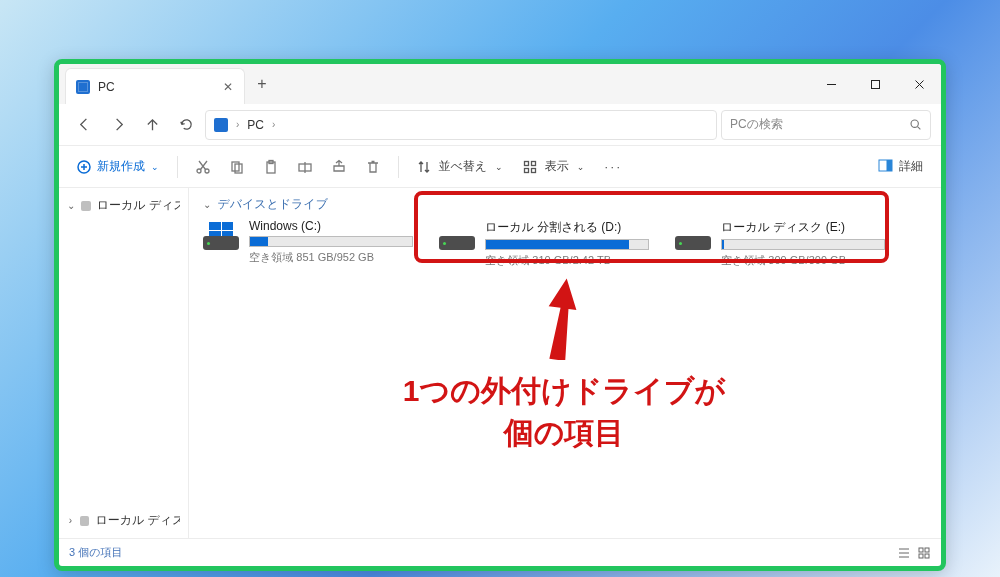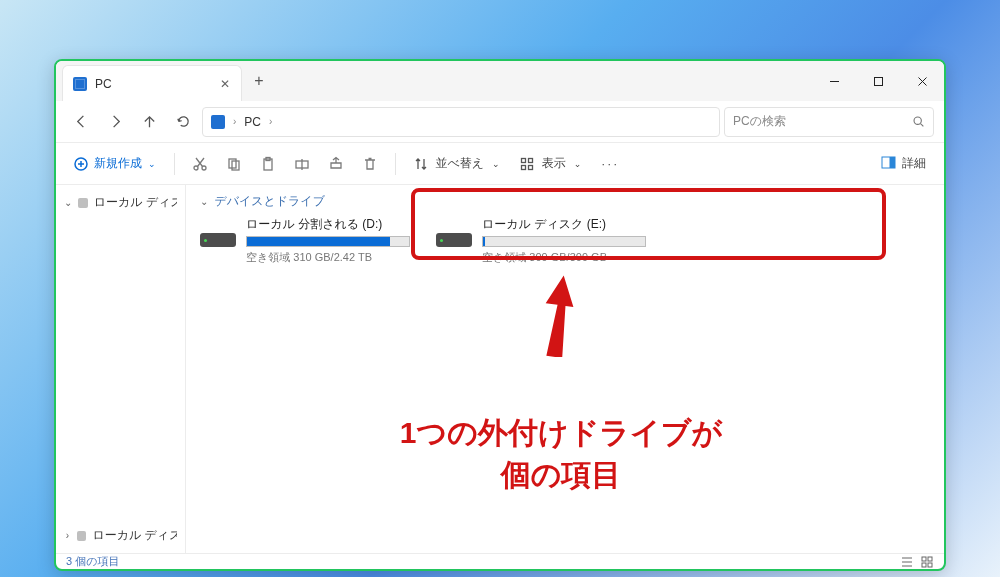--- a/index.html
+++ b/index.html
@@ -1,21 +1,21 @@
 <!DOCTYPE html>
 <html><head>
 <meta charset="utf-8">
 <style>
 * { box-sizing: border-box; margin: 0; padding: 0; }
 html, body { width: 1000px; height: 577px; overflow: hidden; font-family: "Segoe UI", "Yu Gothic UI", Meiryo, sans-serif; }
 body { background: linear-gradient(135deg, #c8e6f5 0%, #58aef0 40%, #4c8de6 60%, #e8f2fb 100%); position: relative; }
 
 .window {
   position: absolute; left: 54px; top: 59px; width: 892px; height: 512px;
-  background: #ffffff; border: 2px solid #22c55e; border-radius: 8px;
+  background: #ffffff; border: 5px solid #22c55e; border-radius: 8px;
   box-shadow: 0 4px 18px rgba(0,0,0,0.18); display: flex; flex-direction: column;
   overflow: hidden;
 }
 
 
 .titlebar { height: 40px; display: flex; align-items: stretch; background: #f5f5f5; }
 .tab { display: flex; align-items: center; width: 180px; background: #ffffff; border-radius: 6px 6px 0 0; margin-top: 4px; margin-left: 6px; padding: 0 10px; border: 1px solid #e6e6e6; border-bottom: none; }
 .tab-icon { width: 14px; height: 14px; background: #1f6fd0; border-radius: 2px; margin-right: 8px; position: relative; }
 .tab-icon::before { content:""; position:absolute; inset:2px; border:1px solid #ffffff40; }
 .tab-title { font-size: 12px; color: #333; flex: 1; }
@@ -72,25 +72,25 @@
 .drive-icon.win .winlogo { position:absolute; top:0; left:6px; width:24px; height:16px; display:grid; grid-template-columns:1fr 1fr; grid-template-rows:1fr 1fr; gap:1px; }
 .drive-icon.win .winlogo div { background:#0a6cd6; }
 .drive-info { flex:1; display:flex; flex-direction:column; gap:3px; }
 .drive-name { font-size:12px; color:#222; }
 .drive-bar { height:11px; border:1px solid #bcbcbc; background:#e9e9e9; position:relative; }
 .drive-bar .fill { position:absolute; left:0; top:0; bottom:0; background:#0a6cd6; }
 .drive-free { font-size:11px; color:#777; }
 
 .highlight-box { position:absolute; border:4px solid #d21414; border-radius:8px; pointer-events:none; }
 
-.annotation { position:absolute; color:#d21414; font-weight:bold; font-size:30px; text-align:center; line-height:1.4; pointer-events:none;margin-top:45px; }
+.annotation { position:absolute; color:#d21414; font-weight:bold; font-size:30px; text-align:center; line-height:1.4; pointer-events:none; }
 .arrow { position:absolute; pointer-events:none; }
 
 
-.statusbar { height:16px; border-top:1px solid #ececec; display:flex; align-items:center; padding:0 10px; font-size:11px; color:#4473b8; }
+.statusbar { height:28px; border-top:1px solid #ececec; display:flex; align-items:center; padding:0 10px; font-size:11px; color:#4473b8; }
 .statusbar .sspacer { flex:1; }
 .statusbar .viewbtns { display:flex; gap:6px; }
 .statusbar .viewbtns svg { width:14px; height:14px; stroke:#666; stroke-width:1; fill:none; }
 </style>
 </head>
 <body>
 
 <div class="window">
 
   <div class="titlebar">
@@ -246,20 +246,39 @@
     </div>
 
     <div class="main">
       <div class="group-header">
         <span class="caret">⌄</span>
         <span>デバイスとドライブ</span>
       </div>
 
       <div class="drive-grid">
 
+        <div class="drive">
+          <div class="drive-icon win">
+            <div class="winlogo">
+                <div></div>
+                <div></div>
+                <div></div>
+                <div></div>
+              </div>
+            <div class="base"></div>
+              <div class="led"></div>
+          </div>
+          <div class="drive-info">
+            <div class="drive-name">Windows (C:)</div>
+            <div class="drive-bar">
+                <div class="fill" style="width:11%"></div>
+              </div>
+            <div class="drive-free">空き領域 851 GB/952 GB</div>
+          </div>
+        </div>
 
         <div class="drive">
           <div class="drive-icon">
             <div class="base"></div>
               <div class="led"></div>
           </div>
           <div class="drive-info">
             <div class="drive-name">ローカル 分割される (D:)</div>
             <div class="drive-bar">
                 <div class="fill" style="width:88%"></div>

